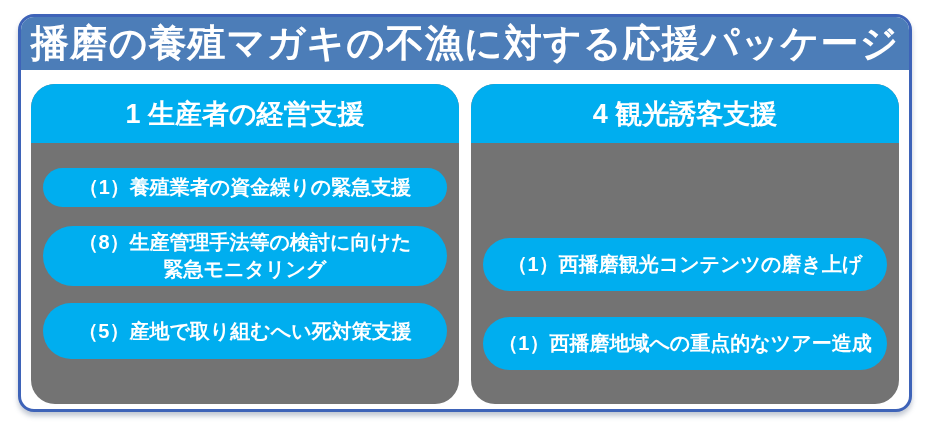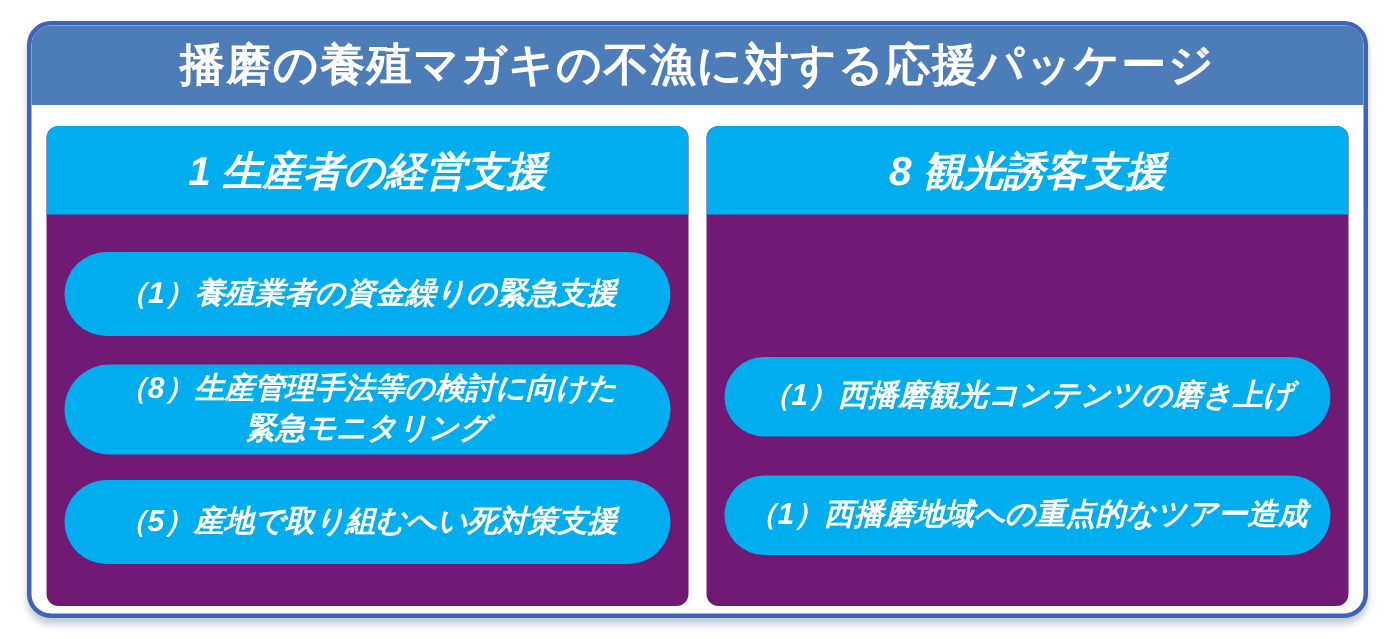--- a/index.html
+++ b/index.html
@@ -30,37 +30,36 @@
   }
   .main-header {
     height: 53px;
     background: #4C7DB8;
     display: flex;
     align-items: center;
     justify-content: center;
   }
   .main-title {
     color: #ffffff;
-    font-size: 30px;
+    font-size: 38px;
     font-weight: 700;
     letter-spacing: 1px;
     white-space: nowrap;
   }
   .content {
     display: flex;
     gap: 12px;
     padding: 14px 10px 0 10px;
   }
   .panel {
     flex: 1;
     height: 320px;
-    background: #701a75;
-    border-radius: 8px;
+    background: #737373;
+    border-radius: 24px;
     overflow: hidden;
-    font-style: italic;
   }
   .panel-header {
     height: 59px;
     background: #00AEEF;
     display: flex;
     align-items: center;
     justify-content: center;
   }
   .panel-title {
     color: #ffffff;
@@ -83,21 +82,21 @@
     color: #ffffff;
     font-size: 20px;
     font-weight: 700;
     display: flex;
     align-items: center;
     justify-content: center;
     text-align: center;
     white-space: pre-line;
     line-height: 1.35;
   }
-  .pill.l1 { height: 56px; margin-bottom: 19px; }
+  .pill.l1 { height: 39px; margin-bottom: 19px; }
   .pill.l2 { height: 60px; margin-bottom: 17px; }
   .pill.l3 { height: 56px; }
   .pill.r1 { height: 53px; margin-bottom: 26px; }
   .pill.r2 { height: 53px; }
 </style>
 </head>
 <body>
 
 <div class="canvas">
   <div class="container">
@@ -115,21 +114,21 @@
         <div class="panel-body left">
           <div class="pill l1">（1）養殖業者の資金繰りの緊急支援</div>
           <div class="pill l2">（8）生産管理手法等の検討に向けた
 緊急モニタリング</div>
           <div class="pill l3">（5）産地で取り組むへい死対策支援</div>
         </div>
       </section>
 
       <section class="panel">
         <div class="panel-header">
-          <span class="panel-title">8 観光誘客支援</span>
+          <span class="panel-title">4 観光誘客支援</span>
         </div>
         <div class="panel-body right">
           <div class="pill r1">（1）西播磨観光コンテンツの磨き上げ</div>
           <div class="pill r2">（1）西播磨地域への重点的なツアー造成</div>
         </div>
       </section>
 
     </div>
   </div>
 </div>

